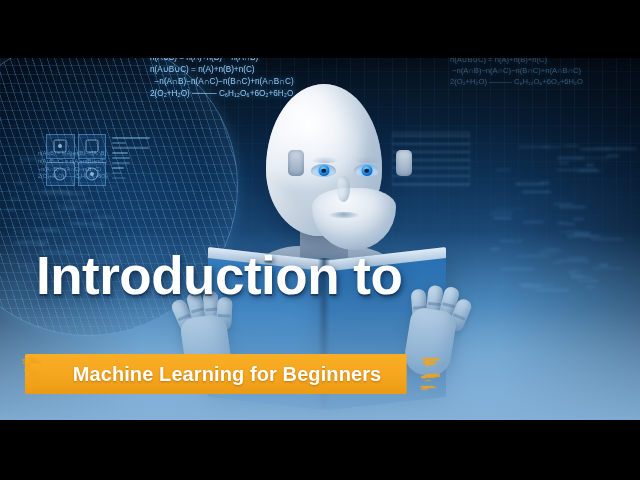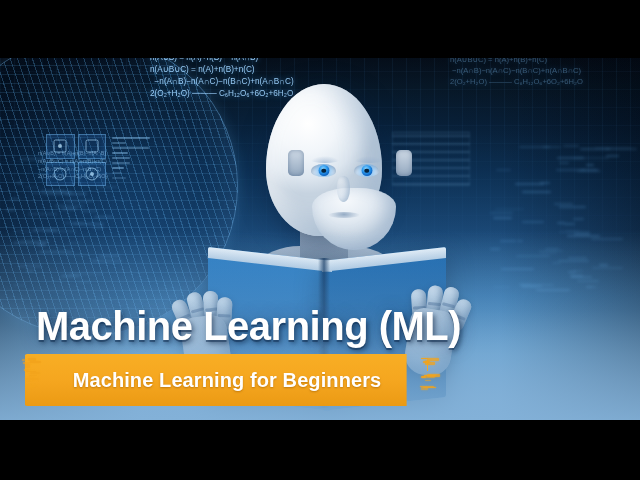--- a/index.html
+++ b/index.html
@@ -264,21 +264,21 @@
     letter-spacing:-0.5px;
     text-shadow:
       0 2px 0 rgba(12,38,72,.45),
       2px 3px 5px rgba(8,28,56,.55),
       0 0 18px rgba(10,40,80,.35);
   }
   #title-line-1 { left:36px; top:190px; font-size:53px; line-height:56px; }
   #title-line-2 { left:36px; top:246px; font-size:40px; line-height:44px; }
 
   
-  #banner-wrap { position:absolute; left:24px; top:296px; width:406px; height:52px; }
+  #banner-wrap { position:absolute; left:24px; top:296px; width:406px; height:40px; }
   #banner-stroke {
     position:absolute; inset:0;
     background:linear-gradient(180deg,#f8ae24 0%, #f5a61f 52%, #eb9a14 100%);
     border-radius:3px;
     -webkit-mask-image:
       radial-gradient(closest-side at 1.6% 28%, #000 72%, transparent 74%),
       radial-gradient(closest-side at 1.0% 70%, #000 64%, transparent 66%),
       radial-gradient(closest-side at 97.2% 24%, #000 70%, transparent 72%),
       radial-gradient(closest-side at 98.6% 76%, #000 62%, transparent 64%),
       linear-gradient(#000,#000);
@@ -499,21 +499,21 @@
       <div class="finger j f1"></div>
       <div class="finger j f2"></div>
       <div class="finger j f3"></div>
       <div class="finger j f4"></div>
       <div class="palm"></div>
     </div>
 
     <div id="haze"></div>
 
     <div id="title-block">
-      <div class="title-line" id="title-line-2">Machine Learning (ML)</div>
+      <div class="title-line" id="title-line-1">Introduction to</div>
 
       <div id="banner-wrap">
         <div id="banner-stroke"></div>
         <div id="banner-text">Machine Learning for Beginners</div>
       <div class="bristle" style="height: 3.13929px; width: 9.61314px; top: 7.85471px; opacity: 0.79; left: 400.911px;"></div>
           <div class="bristle" style="height: 1.16004px; width: 8.18219px; top: 20.5077px; opacity: 0.67; left: 4.57304px;"></div>
           <div class="bristle" style="height: 1.33547px; width: 6.60097px; top: 4.13266px; opacity: 0.93; left: 397.38px;"></div>
           <div class="bristle" style="height: 1.84164px; width: 9.74207px; top: 24.412px; opacity: 0.77; left: 4.95622px;"></div>
           <div class="bristle" style="height: 3.16568px; width: 7.05643px; top: 32.863px; opacity: 0.58; left: 397.114px;"></div>
           <div class="bristle" style="height: 1.12032px; width: 9.62568px; top: 16.6088px; opacity: 0.83; left: 2.43693px;"></div>

